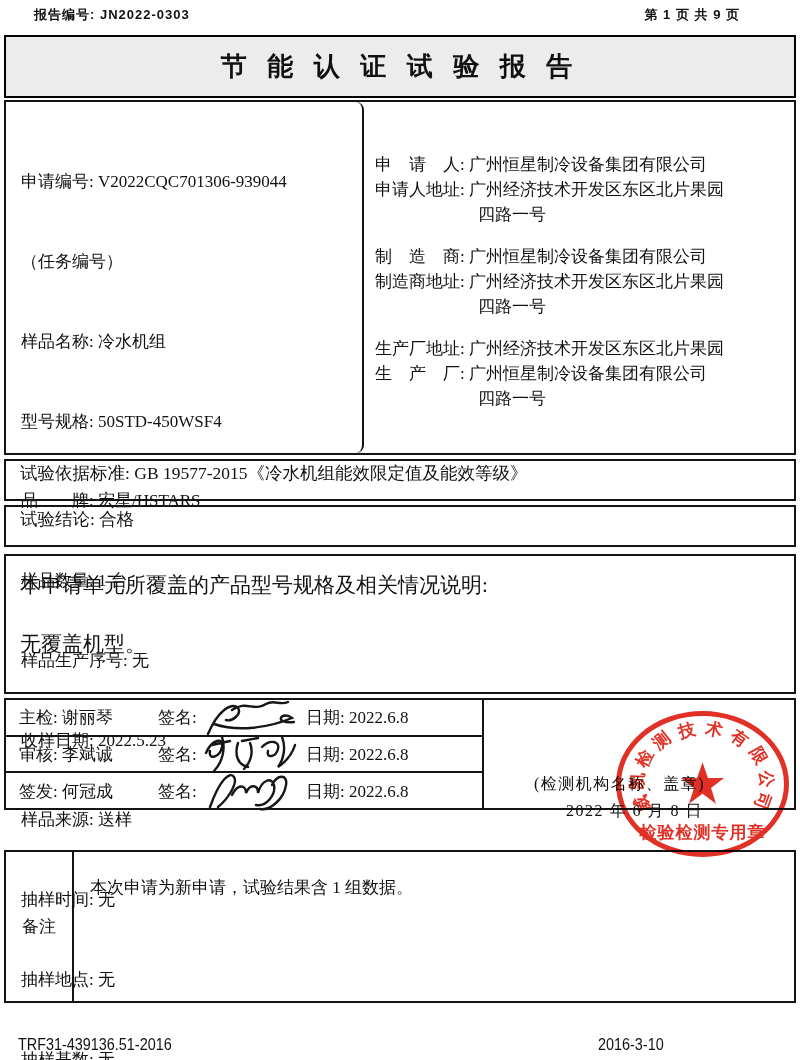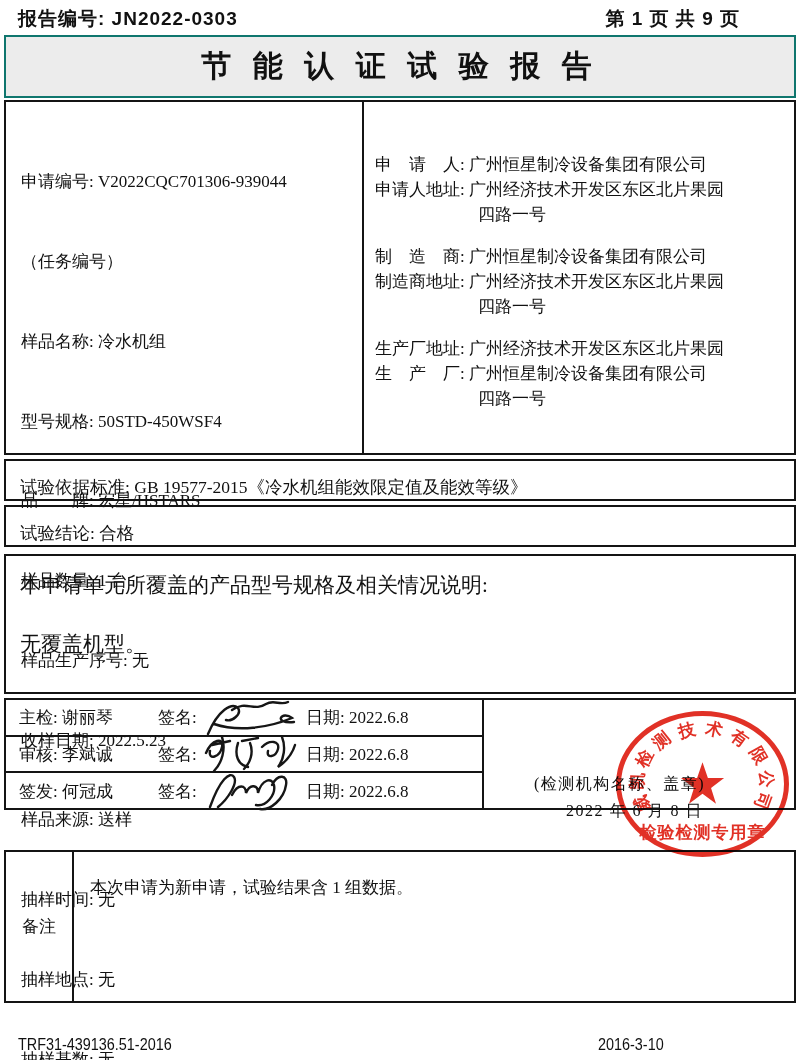--- a/index.html
+++ b/index.html
@@ -5,49 +5,50 @@
   * { margin:0; padding:0; box-sizing:border-box; }
   html,body { background:#ffffff; }
   .page {
     position:relative; width:800px; height:1060px; margin:0 auto;
     background:#ffffff; color:#111;
     font-family:"Liberation Serif", serif;
     overflow:hidden;
   }
   
   .doc-header {
-    position:absolute; top:6px; left:18px; right:60px;
+    position:absolute; top:6px; left:34px; right:60px;
     display:flex; justify-content:space-between;
     font-family:"Liberation Sans", sans-serif;
-    font-weight:700; font-size:19px; letter-spacing:1px;
+    font-weight:700; font-size:13px; letter-spacing:1px;
   }
   
   .title-box {
     position:absolute; top:35px; left:4px; right:4px; height:63px;
-    border:2px solid #0f766e; background:#ececec;
+    border:2px solid #000000; background:#ececec;
     display:flex; align-items:center; justify-content:center;
-    font-size:30px; font-weight:600; letter-spacing:7px;
+    font-size:26px; font-weight:600; letter-spacing:7px;
   }
   
   .main-table {
     position:absolute; top:100px; left:4px; right:4px; height:355px;
     border:2px solid #141414; display:flex;
   }
   .col-left {
     width:358px; border-right:2px solid #141414;
     padding:14px 6px 0 15px; font-size:17px; line-height:26.6px;
     white-space:pre-wrap;
+    border-radius:8px;
   }
   .col-right { flex:1; padding:14px 4px 0 11px; font-size:17px; line-height:25px;margin-top:36px; }
   .party-group { margin-bottom:17px; }
   .addr2 { padding-left:103px; }
   
   .std-box, .concl-box {
     position:absolute; left:4px; right:4px;
-    border:2px solid #141414; display:flex; align-items:flex-end;
+    border:2px solid #141414; display:flex; align-items:flex-start;
     padding-left:14px; font-size:17.5px;
   }
   .std-box { top:459px; height:42px; }
   .concl-box { top:505px; height:42px; }
   .cover-box {
     position:absolute; top:554px; left:4px; right:4px; height:140px;
     border:2px solid #141414; padding:15px 14px 0 14px; font-size:21px;
   }
   .cover-line2 { margin-top:31px; }
   

